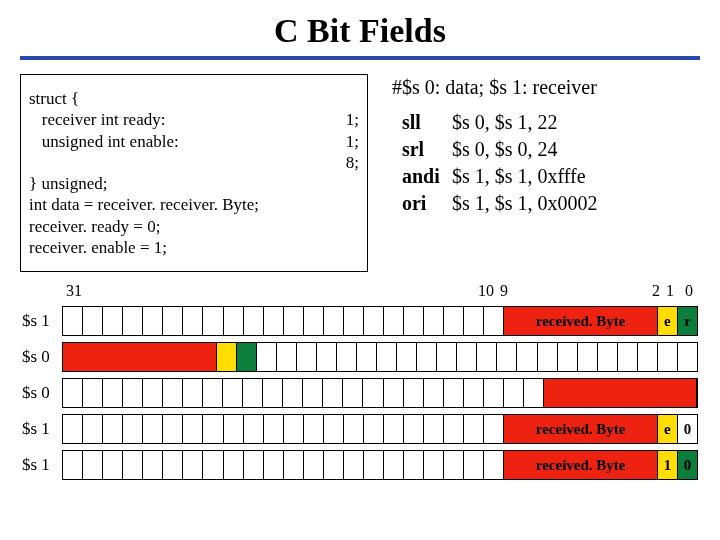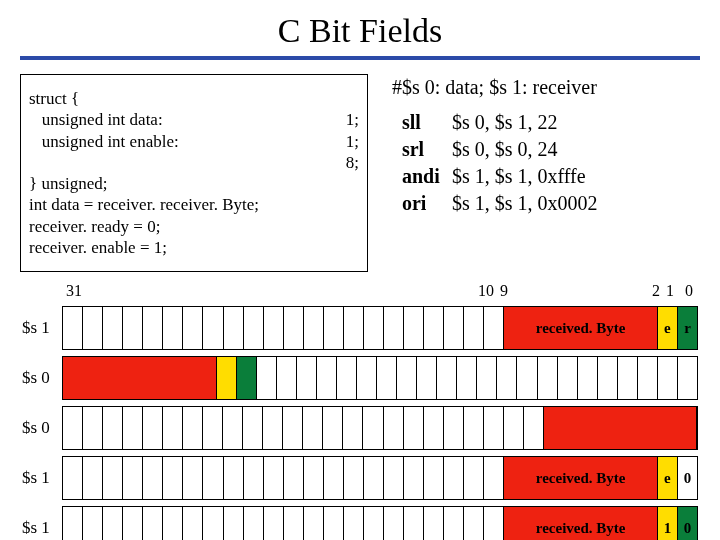--- a/index.html
+++ b/index.html
@@ -6,20 +6,21 @@
   body {
     width: 720px; height: 540px;
     font-family: "Times New Roman", serif;
     background: #fff;
     padding: 12px 20px 10px 20px;
   }
   .title {
     font-size: 34px;
     text-align: center;
     margin-bottom: 6px;
+    font-weight: bold;
   }
   .hr {
     height: 4px;
     background: #2b4aa8;
     margin-bottom: 14px;
   }
   .cols {
     display: flex;
     gap: 24px;
     align-items: flex-start;
@@ -67,21 +68,21 @@
   }
   .reg-name {
     width: 40px;
     font-size: 17px;
     display: flex;
     align-items: center;
   }
   .bitgrid {
     display: flex;
     border: 1px solid #000;
-    height: 44px;
+    height: 30px;
     flex: 1;
     position: relative;
   }
   .cell {
     border-right: 1px solid #000;
     flex: 1 1 0;
     display:flex; align-items:center; justify-content:center;
     font-size: 15px; font-weight: bold;
   }
   .cell:last-child { border-right: none; }
@@ -101,21 +102,21 @@
 
 <div class="title">C Bit Fields</div>
 <div class="hr"></div>
 
 <div class="cols">
   <div class="codebox">
     <div class="line">
         <span class="lbl">struct {</span>
       </div>
     <div class="line">
-        <span class="lbl">   unsigned int data:</span>
+        <span class="lbl">   receiver int ready:</span>
         <span class="val">1;</span>
       </div>
     <div class="line">
         <span class="lbl">   unsigned int enable:</span>
         <span class="val">1;</span>
       </div>
     <div class="line">
         <span class="val">8;</span>
       </div>
     <div class="line">

